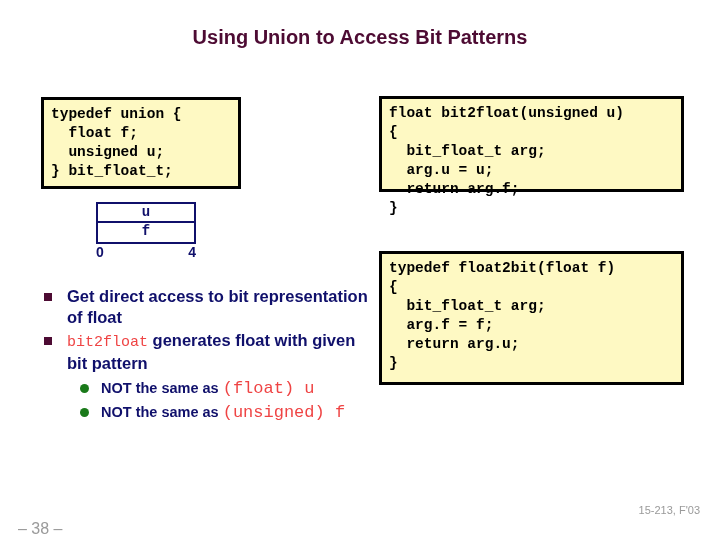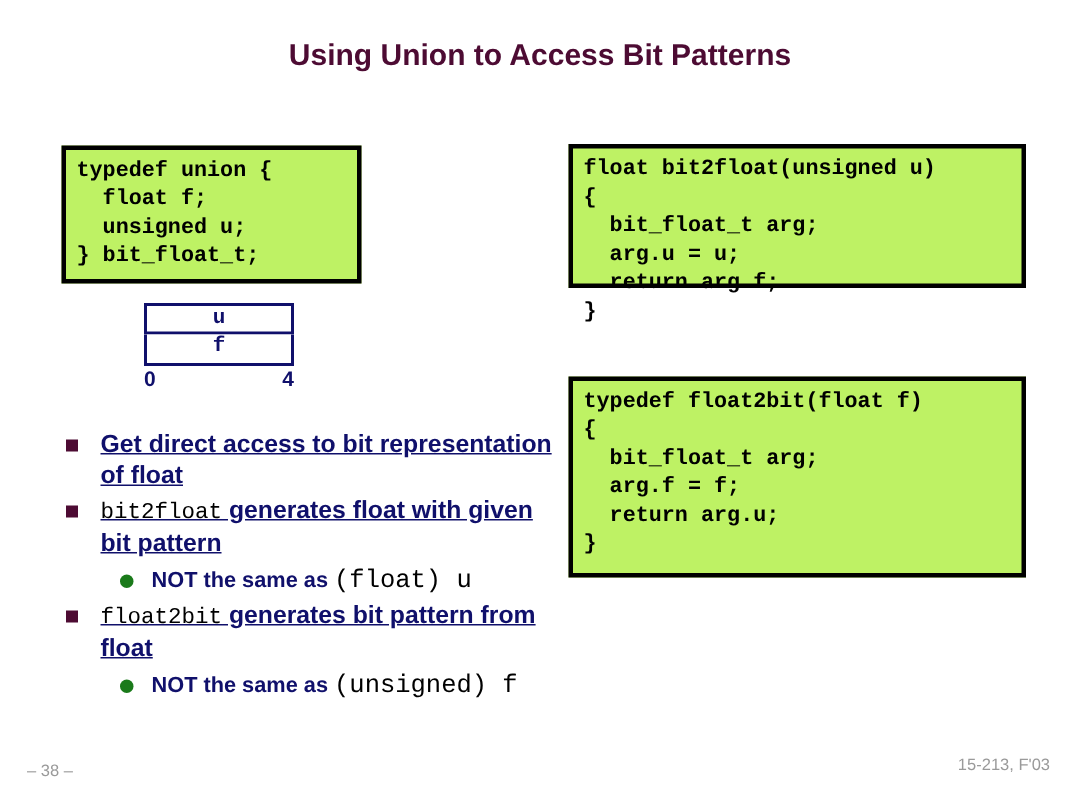--- a/index.html
+++ b/index.html
@@ -31,21 +31,21 @@
     font-size: 20px;
     font-weight: bold;
     color: #4d0b33;
     letter-spacing: 0px;
     white-space: nowrap;
   }
 
   
   .code-box {
     position: absolute;
-    background: #bef264;
+    background: #fef9c3;
     border: 3px solid #000000;
     font-family: "Liberation Mono", monospace;
     font-size: 14.5px;
     font-weight: bold;
     color: #000000;
     line-height: 19px;
     white-space: pre;
     box-sizing: border-box;
     padding: 5px 6px 5px 7px;
   }
@@ -120,21 +120,20 @@
   }
   .bullet-l1 {
     position: relative;
     padding-left: 23px;
     margin-bottom: 2px;
     color: #10106b;
     font-family: "Liberation Sans", sans-serif;
     font-size: 16.5px;
     font-weight: bold;
     line-height: 21px;
-    text-decoration: underline;
   }
   .bullet-l1 > .marker {
     position: absolute;
     left: 0px;
     top: 7px;
     width: 8px;
     height: 8px;
     background: #4d0b33;
   }
   .bullet-l2 {
@@ -154,34 +153,34 @@
     top: 5px;
     width: 9px;
     height: 9px;
     background: #1a7a1a;
     border-radius: 50%;
   }
   .mono {
     font-family: "Liberation Mono", monospace;
     font-weight: normal;
     font-size: 15px;
-    color: #000000;
+    color: #ef4444;
   }
   .bullet-l2 .mono {
     font-size: 17px;
   }
 
   
   .footer-left {
     position: absolute;
     left: 18px;
-    bottom: 20px;
+    bottom: 2px;
     color: #9a9a9a;
     font-family: "Liberation Sans", sans-serif;
-    font-size: 11px;
+    font-size: 16px;
     white-space: nowrap;
   }
   .footer-right {
     position: absolute;
     right: 20px;
     bottom: 24px;
     color: #9a9a9a;
     font-family: "Liberation Sans", sans-serif;
     font-size: 11px;
     white-space: nowrap;
@@ -233,24 +232,20 @@
     <div class="bullet-l1">
       <span class="marker"></span>
       <span class="mono">bit2float</span><span> generates float with given bit pattern</span>
     </div>
 
     <div class="bullet-l2">
       <span class="marker"></span>
       <span>NOT the same as </span><span class="mono">(float) u</span>
     </div>
 
-    <div class="bullet-l1">
-      <span class="marker"></span>
-      <span class="mono">float2bit</span><span> generates bit pattern from float</span>
-    </div>
 
     <div class="bullet-l2">
       <span class="marker"></span>
       <span>NOT the same as </span><span class="mono">(unsigned) f</span>
     </div>
 
   </div>
 
   <div class="footer-left">– 38 –</div>
 

